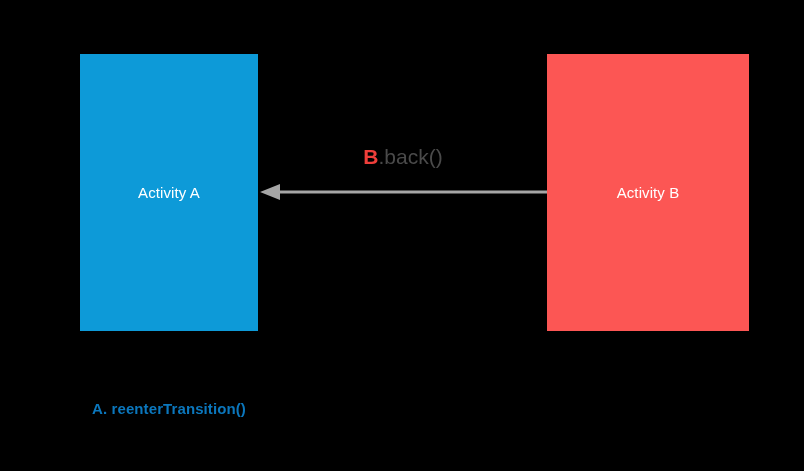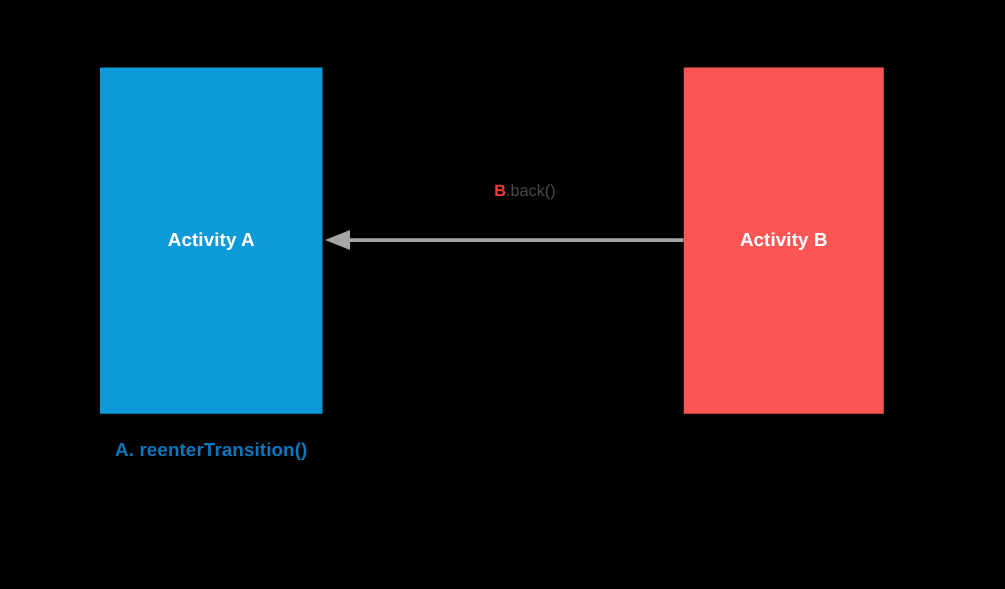--- a/index.html
+++ b/index.html
@@ -29,48 +29,49 @@
   #box-a {
     left: 80px;
     top: 54px;
     width: 178px;
     height: 277px;
     background: #0d9ad8;
   }
   #box-b {
     left: 547px;
     top: 54px;
-    width: 160px;
+    width: 202px;
     height: 277px;
     background: #fc5654;
   }
   .activity-label {
     color: #ffffff;
     font-size: 15px;
-    font-weight: 700;
+    font-weight: 400;
     letter-spacing: 0.1px;
     line-height: 1;
     user-select: none;
   }
 
   
   .caption {
     position: absolute;
     top: 353px;
     width: 320px;
     text-align: center;
     font-size: 15px;
     font-weight: 700;
     line-height: 1;
     letter-spacing: 0.1px;
     white-space: nowrap;
   }
   #caption-a {
     left: 9px;
     color: #0b77bd;
+    margin-top: 48px;
   }
   #caption-b {
     left: 476px;
     color: #ef3e3a;
   }
 
   
   #arrow-group {
     position: absolute;
     left: 258px;
@@ -80,25 +81,25 @@
   }
   #arrow-svg {
     display: block;
     width: 289px;
     height: 32px;
   }
 
   
   #arrow-caption {
     position: absolute;
-    left: 260px;
+    left: 243px;
     top: 146px;
     width: 320px;
     text-align: center;
-    font-size: 13px;
+    font-size: 21px;
     line-height: 1;
     white-space: nowrap;
     user-select: none;
   }
   #arrow-caption .accent {
     color: #ef3e3a;
     font-weight: 700;
   }
   #arrow-caption .rest {
     color: #4a4a4a;

